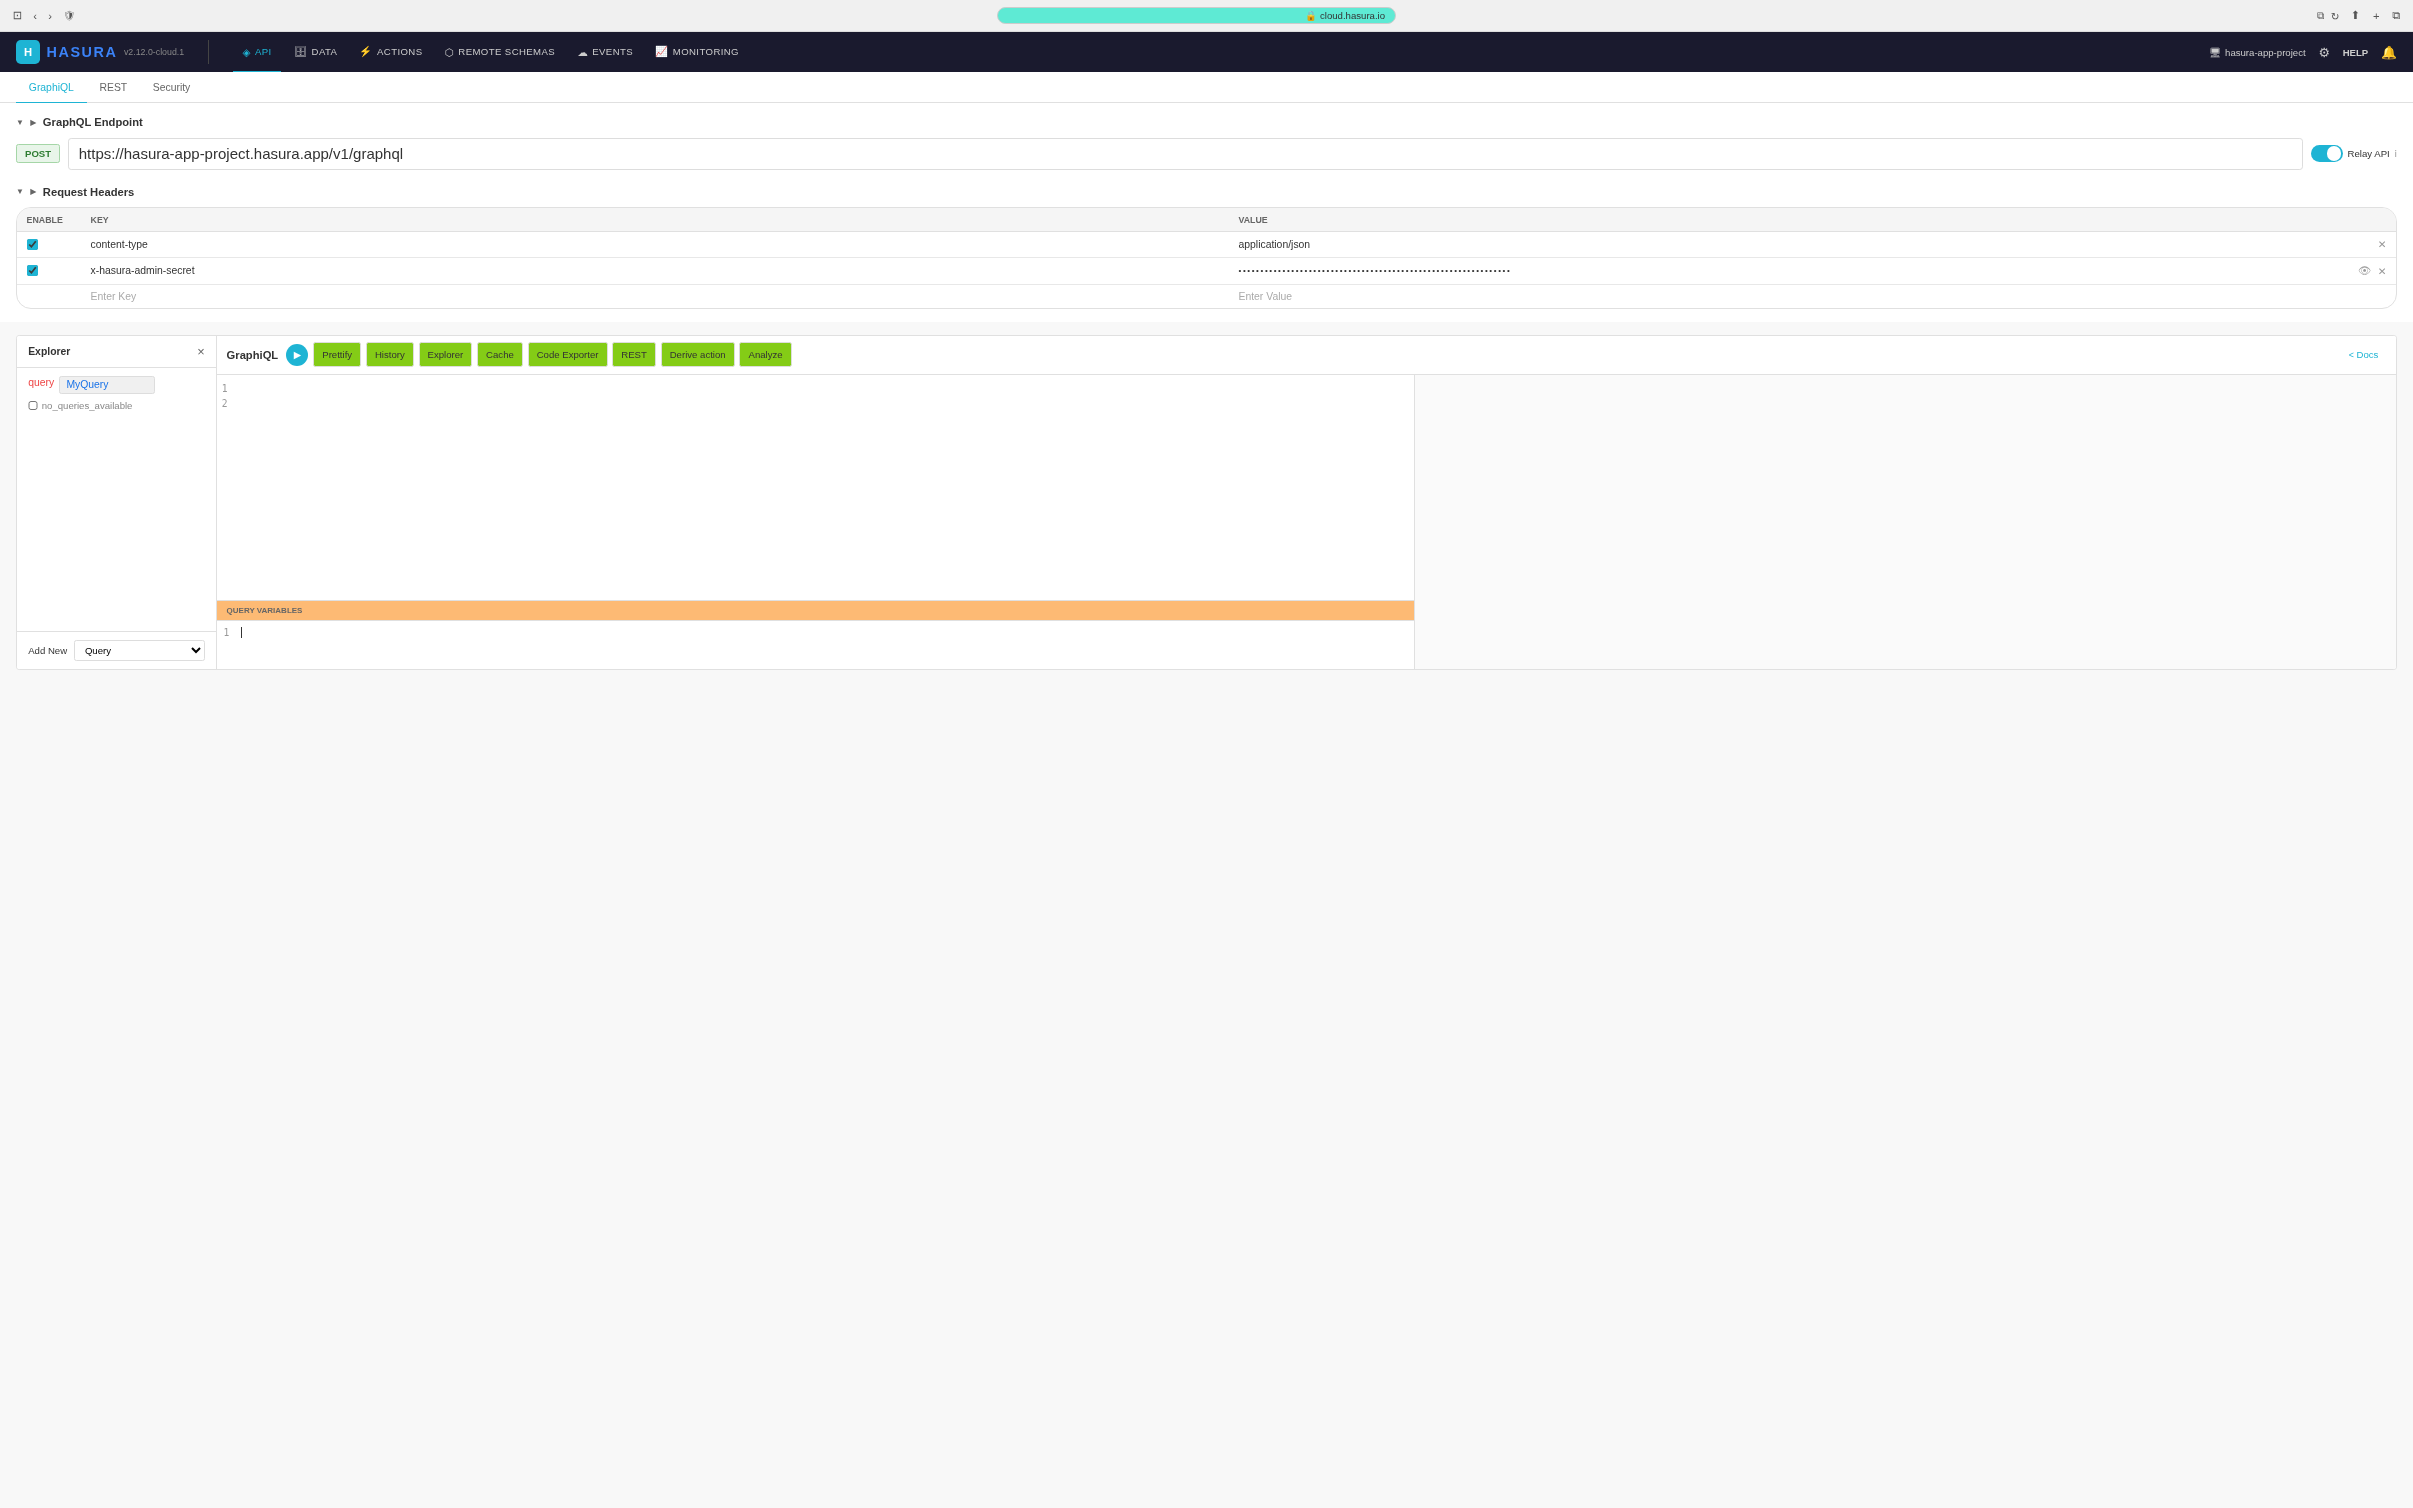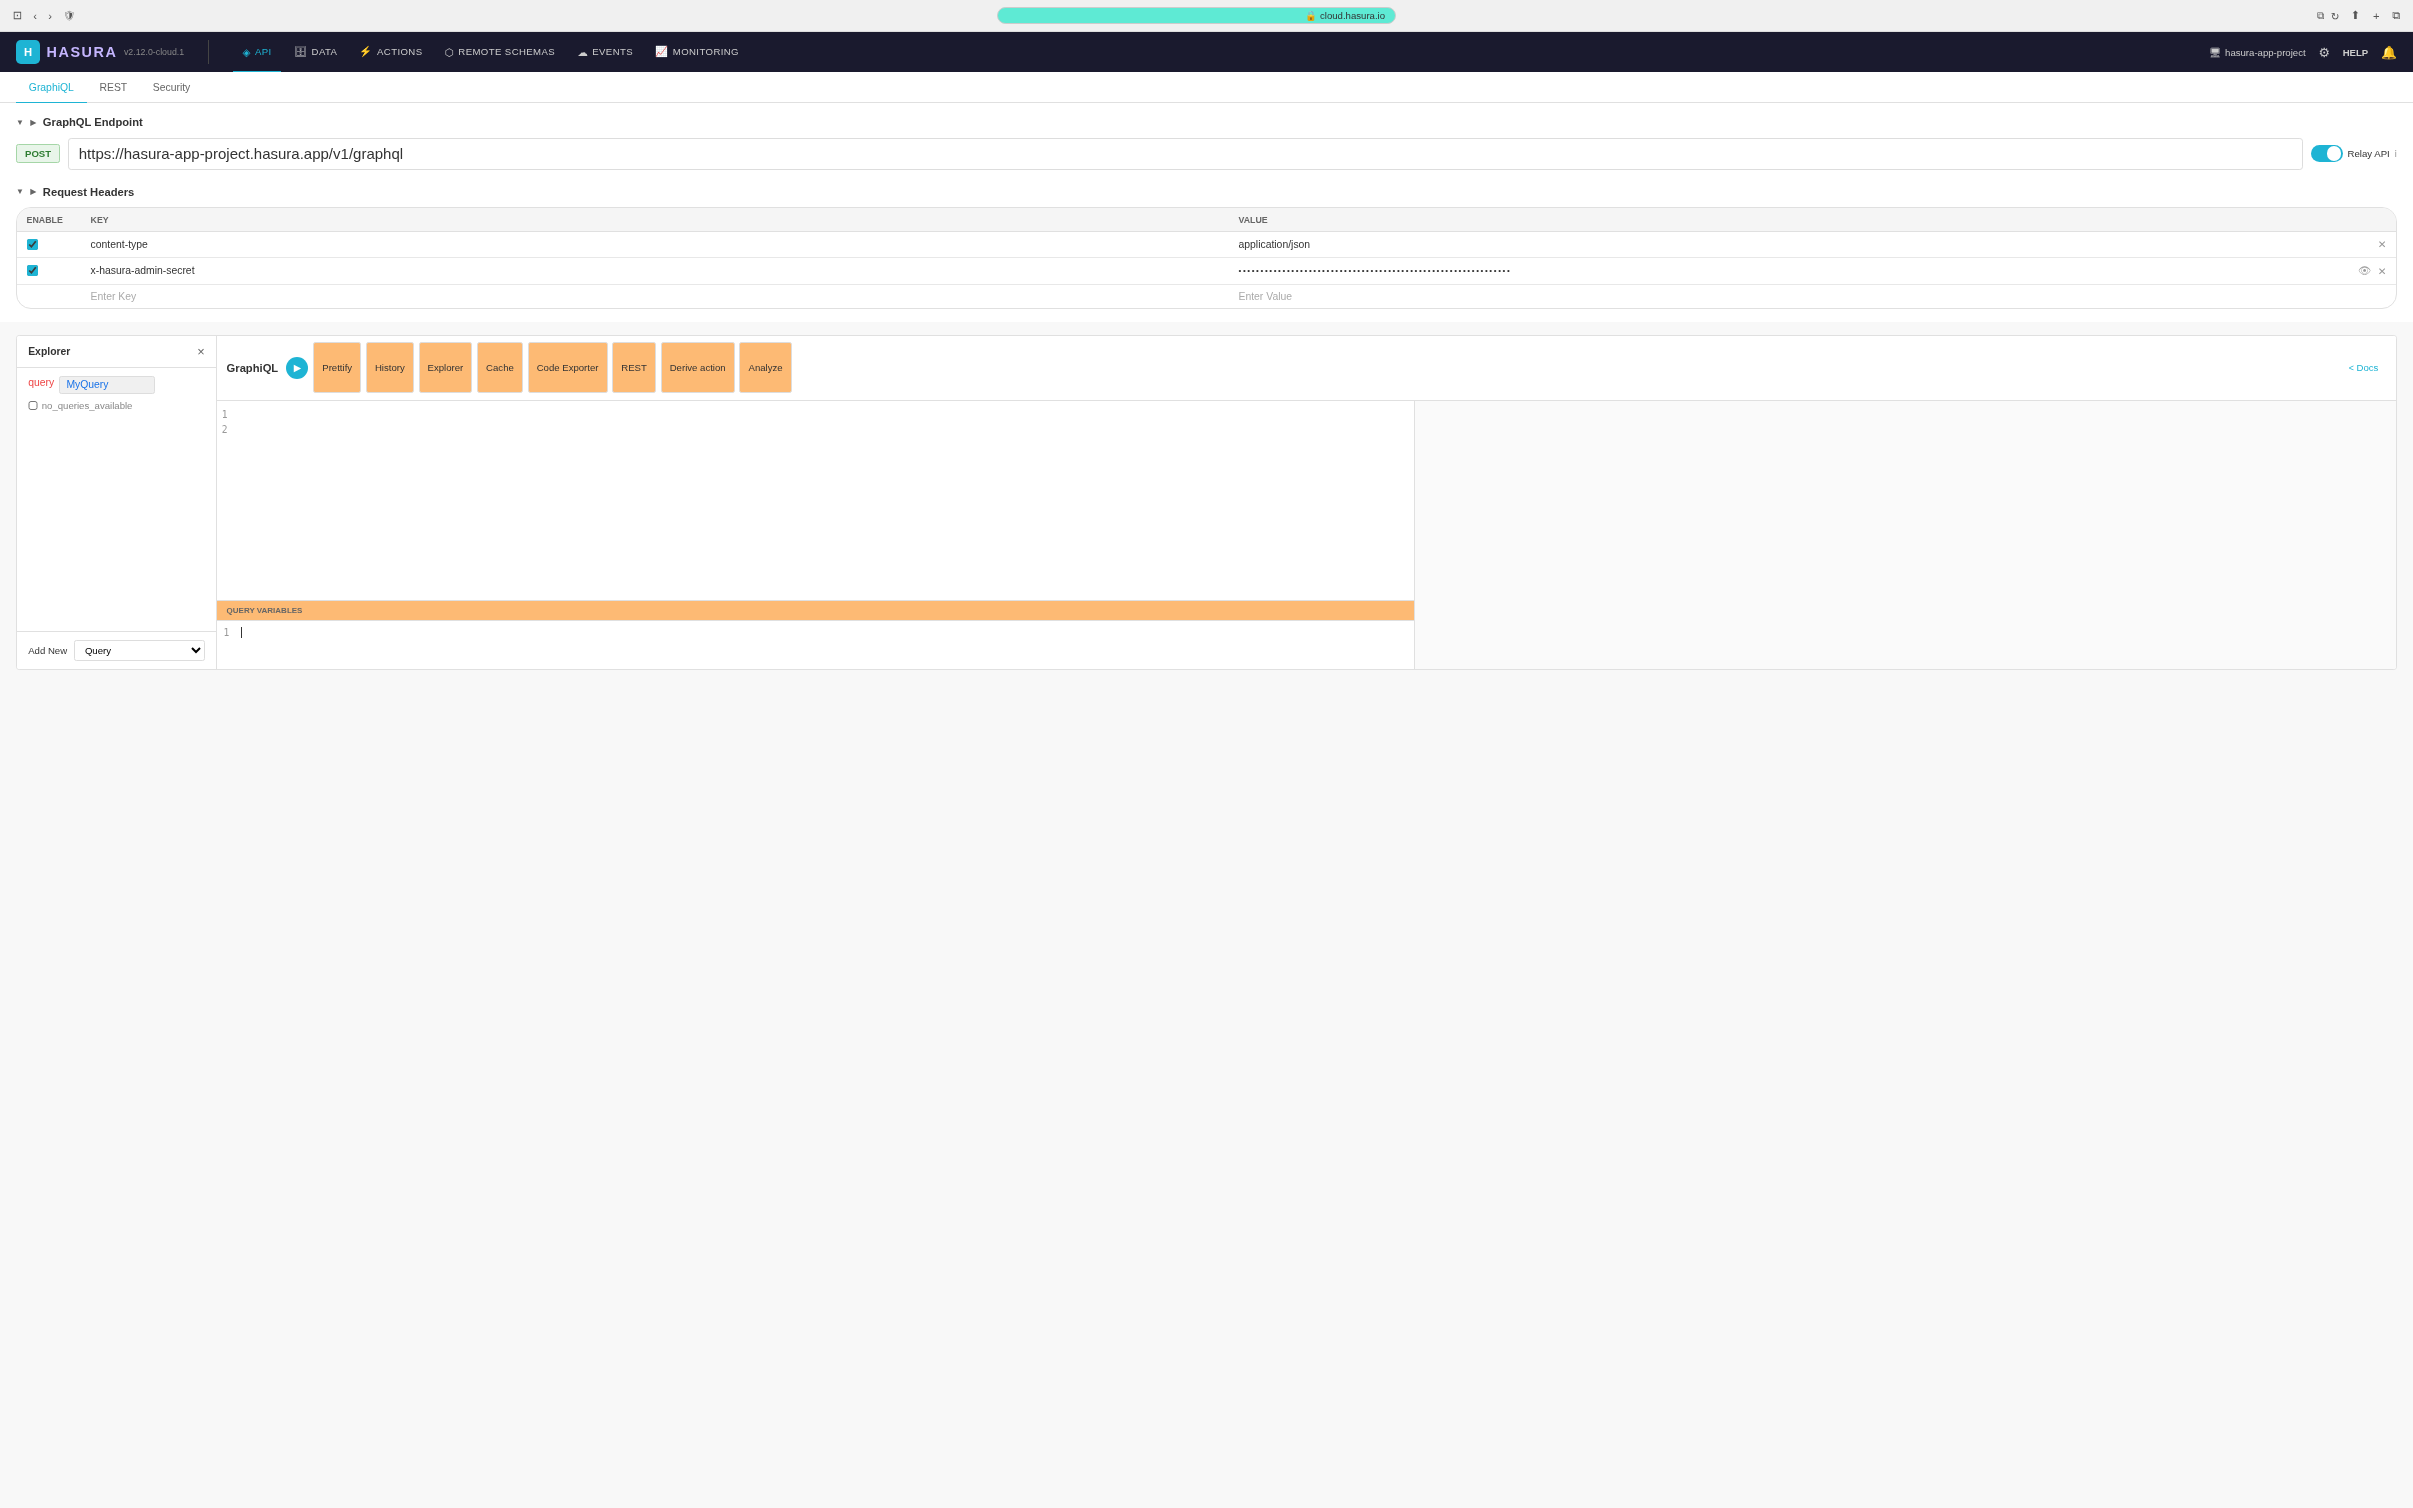--- a/index.html
+++ b/index.html
@@ -35,21 +35,21 @@
     .app-header {
       background: #1a1a2e;
       display: flex;
       align-items: center;
       padding: 0 16px;
       height: 40px;
       gap: 16px;
     }
     .logo-area { display: flex; align-items: center; gap: 6.4px; }
     .logo-icon { width: 24px; height: 24px; background: #1eb4d4; border-radius: 4.8px; display: flex; align-items: center; justify-content: center; color: white; font-weight: bold; font-size: 11.2px; }
-    .logo-text { color: #c4b5fd; font-size: 14.4px; font-weight: bold; letter-spacing: 1.6px; }
+    .logo-text { color: #3b82f6; font-size: 14.4px; font-weight: bold; letter-spacing: 1.6px; }
     .logo-version { color: #888; font-size: 8.8px; }
     .nav-divider { width: 0.8px; height: 24px; background: #444; margin: 0 8px; }
     .main-nav { display: flex; align-items: center; gap: 3.2px; flex: 1; }
     .nav-item {
       display: flex; align-items: center; gap: 4px;
       padding: 4.8px 9.6px; color: #ccc; font-size: 9.6px; font-weight: 500;
       cursor: pointer; border-bottom: 1.6px solid transparent; height: 40px;
       text-transform: uppercase; letter-spacing: 0.4px;
     }
     .nav-item.active { color: #1eb4d4; border-bottom: 1.6px solid #1eb4d4; }
@@ -180,22 +180,22 @@
       padding: 6.4px 9.6px; border-bottom: 0.8px solid #e0e0e0;
       background: white;
     }
     .graphiql-title { font-size: 11.2px; font-weight: 600; color: #333; margin-right: 3.2px; }
     .run-btn {
       width: 22.3px; height: 22.3px; background: #1eb4d4; border: none; border-radius: 50%;
       color: white; cursor: pointer; display: flex; align-items: center; justify-content: center;
       font-size: 9.6px;
     }
     .toolbar-btn {
-      padding: 19px 8px; border: 0.8px solid #ddd; border-radius: 2.4px;
-      background: #fdba74; font-size: 9.6px; cursor: pointer; color: #333;
+      padding: 6px 8px; border: 0.8px solid #ddd; border-radius: 2.4px;
+      background: #84cc16; font-size: 9.6px; cursor: pointer; color: #333;
     }
     .docs-btn {
       margin-left: auto; padding: 3.2px 8px; background: none; border: none;
       color: #1eb4d4; font-size: 9.6px; cursor: pointer;
     }
 
     
     .editor-area { flex: 1; display: flex; }
     .query-editor {
       flex: 1; display: flex; flex-direction: column; border-right: 0.8px solid #e0e0e0;

